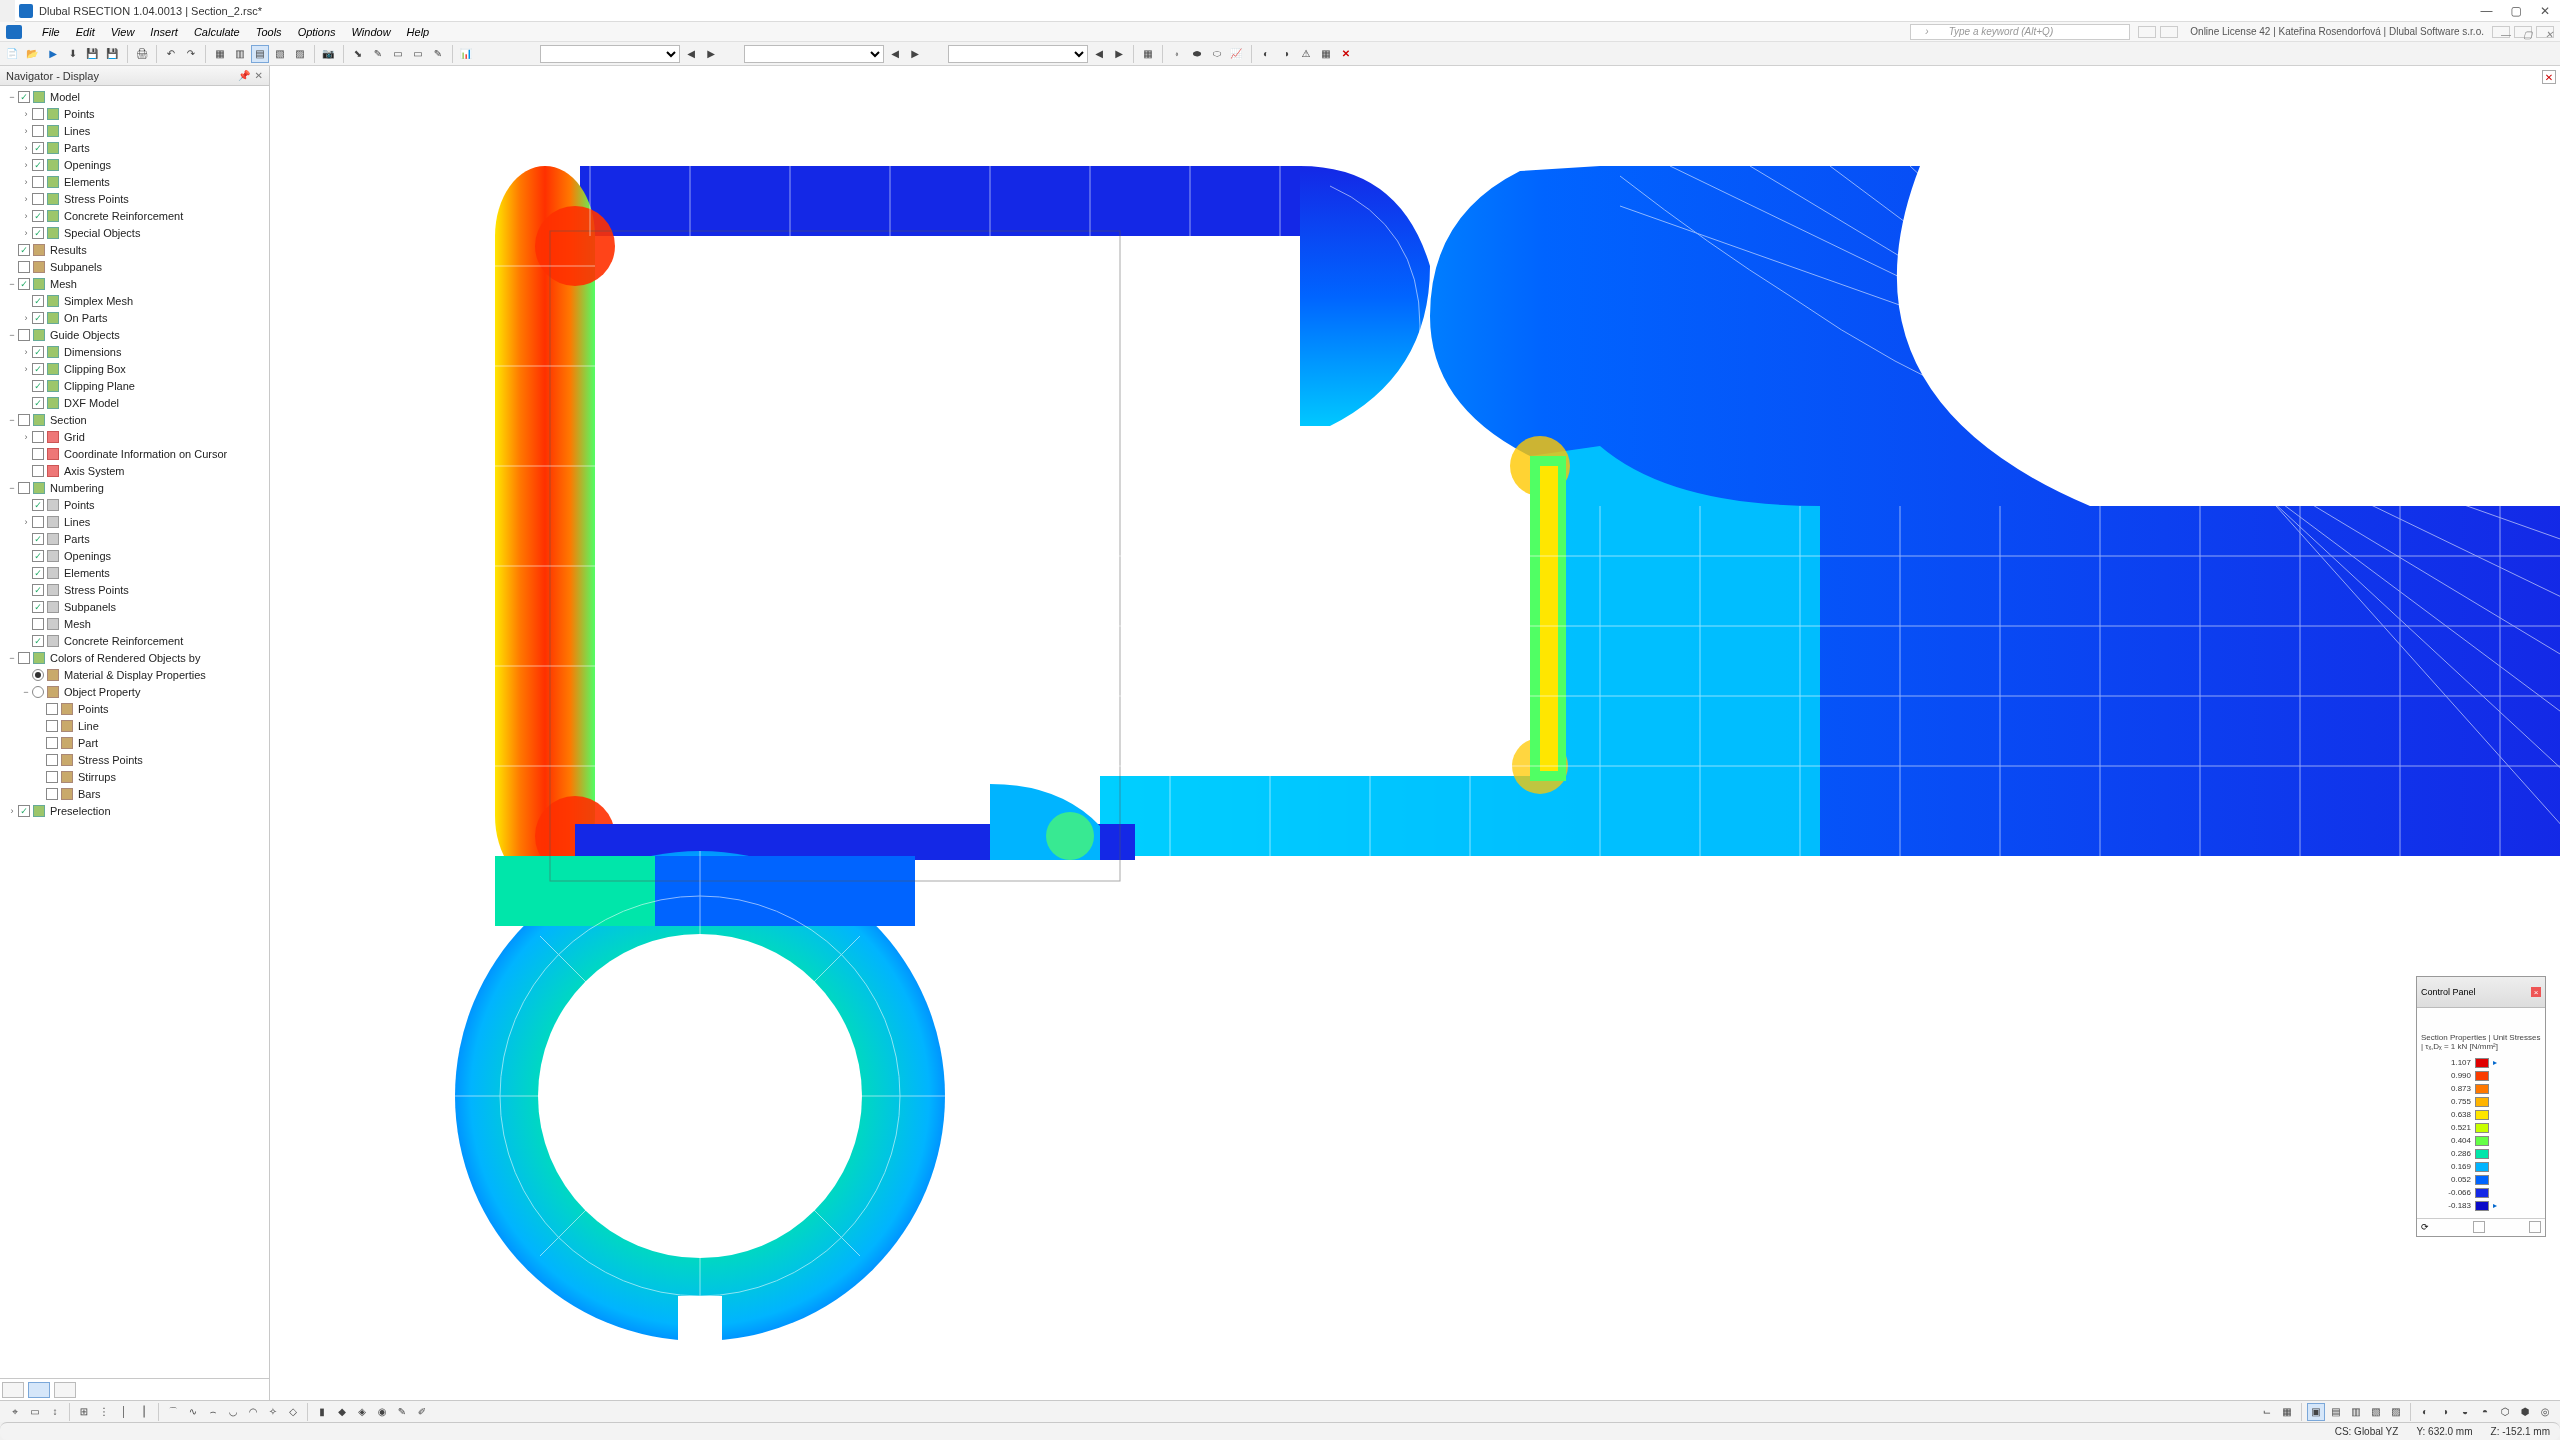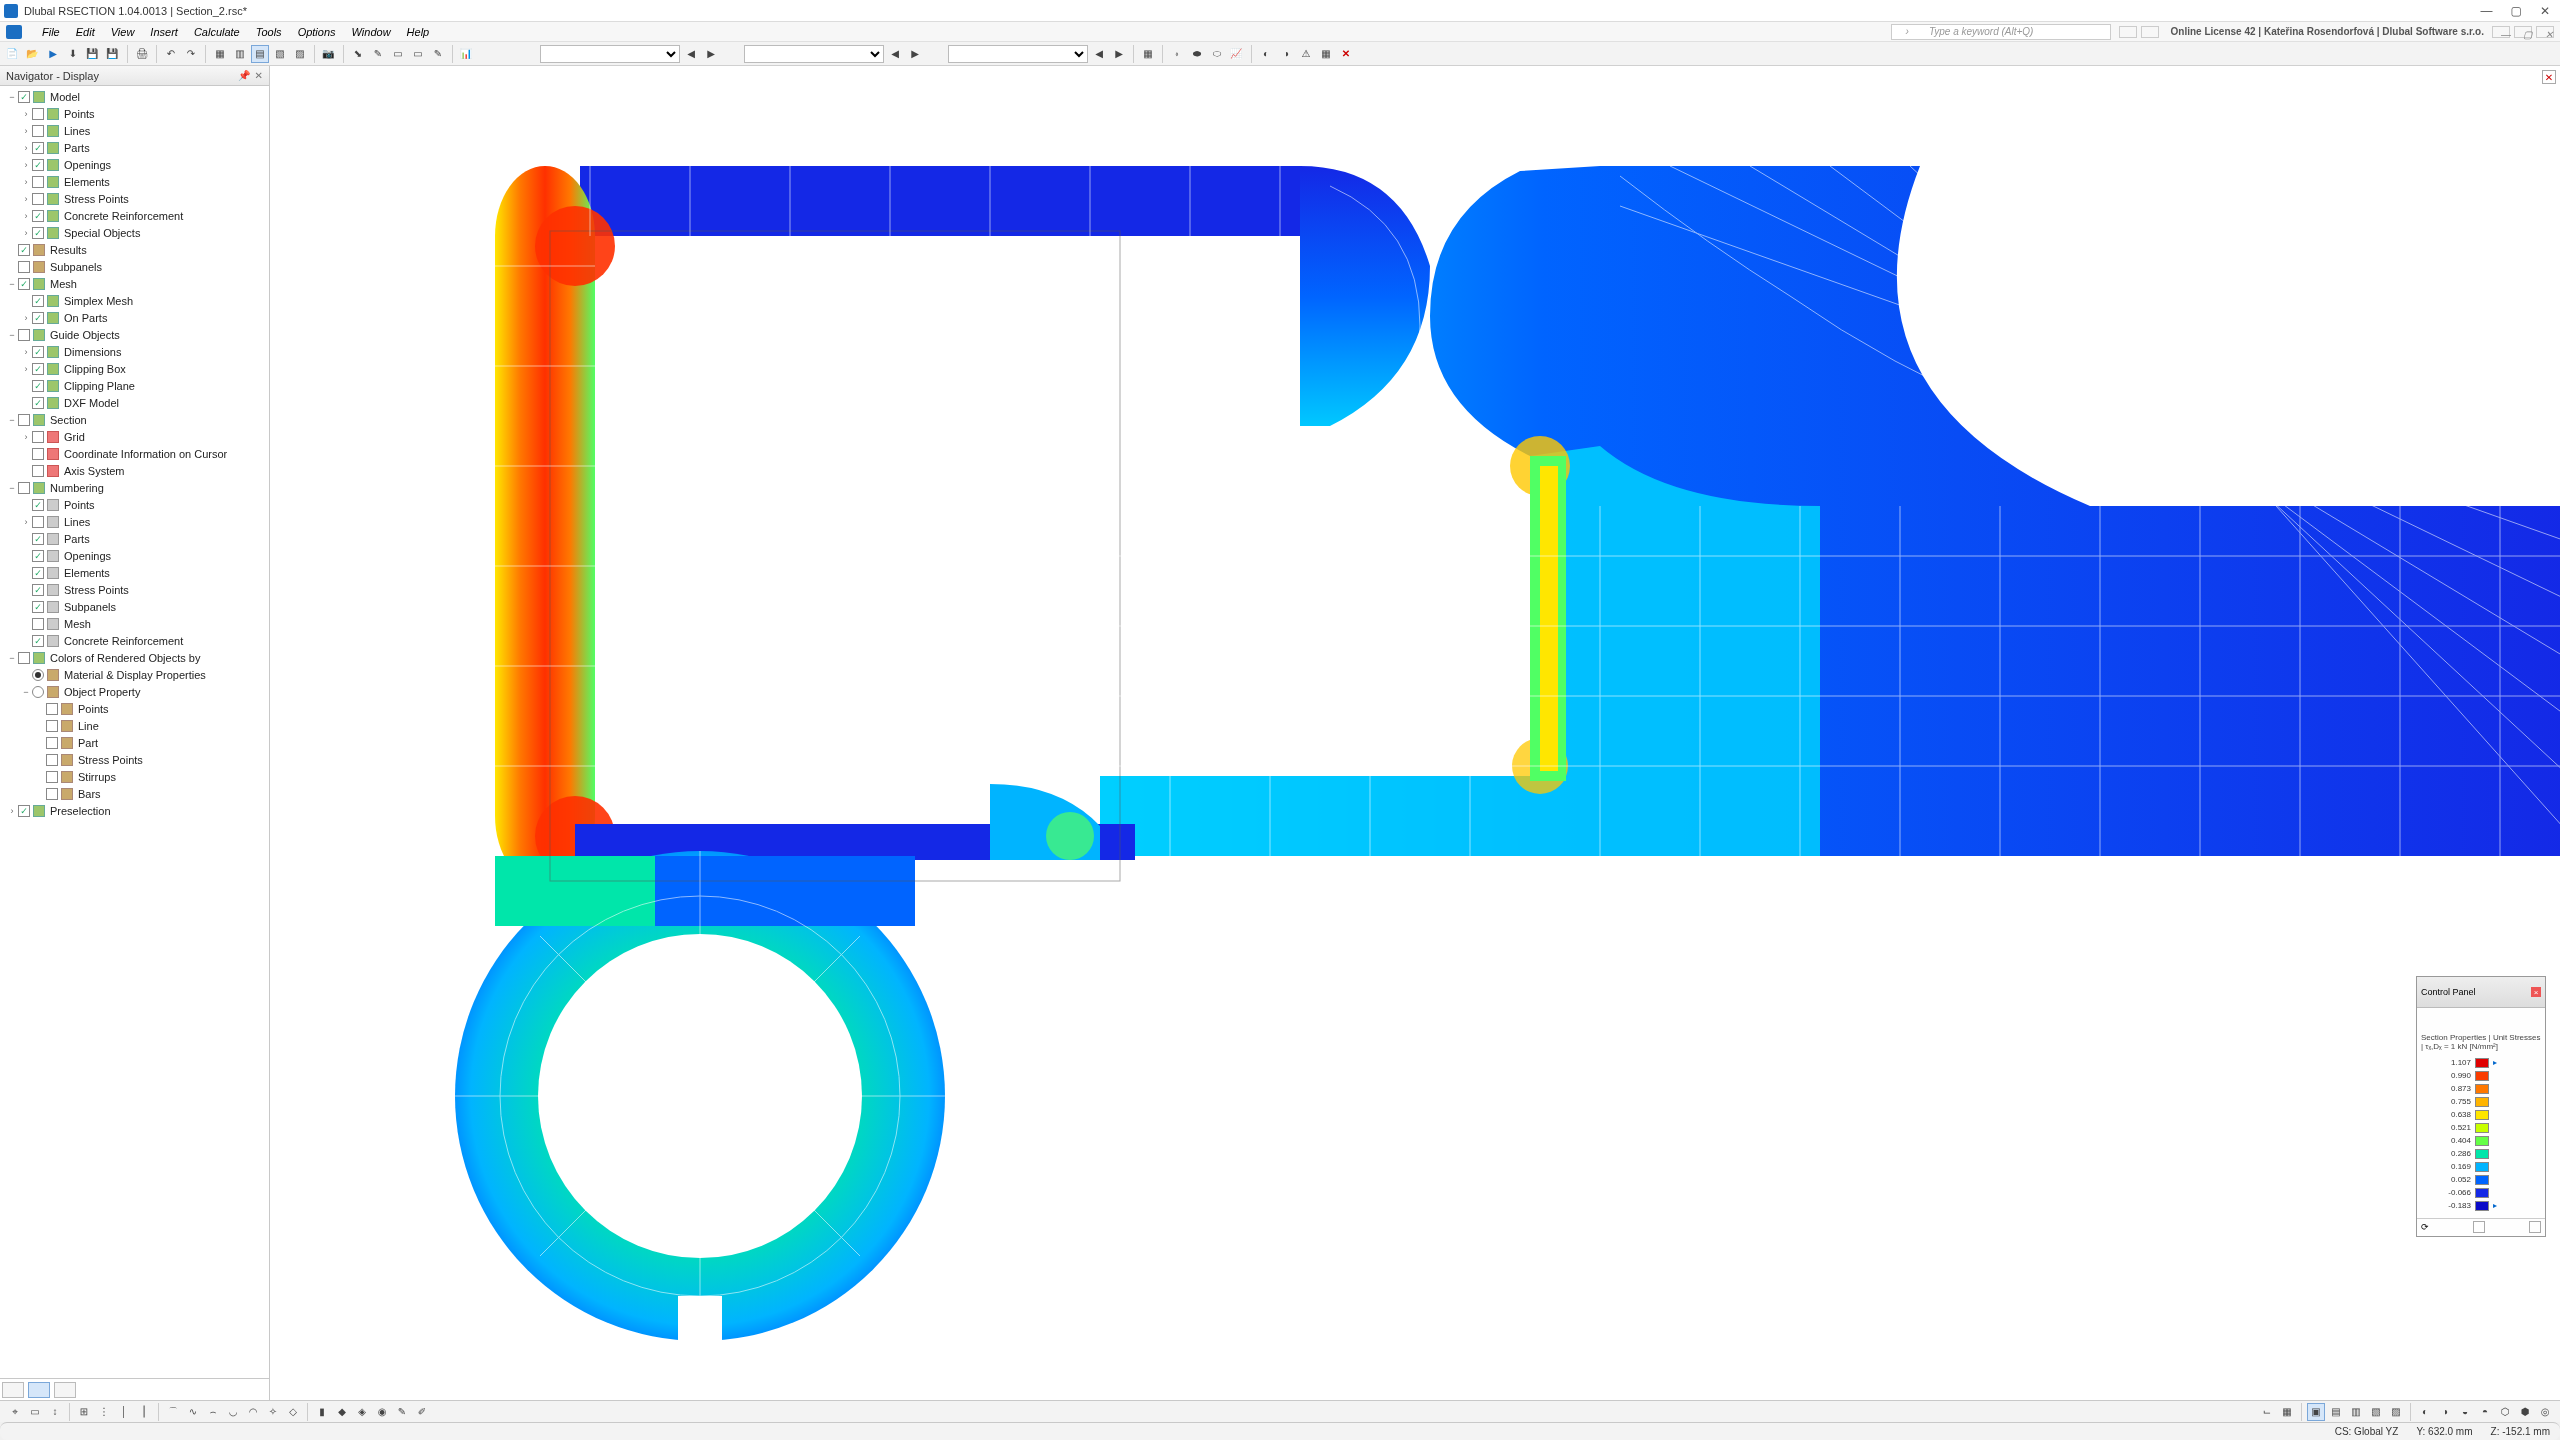--- a/index.html
+++ b/index.html
@@ -1,29 +1,29 @@
 <!DOCTYPE html>
 <html><head>
 <meta charset="utf-8">
 <style>
 * { box-sizing: border-box; margin: 0; padding: 0; font-family: "Segoe UI", Tahoma, sans-serif; }
 body { width: 2560px; height: 1440px; background: #f0f0f0; overflow: hidden; position: relative; font-size: 11px; }
 
 
-.titlebar { height: 22px; background: #fff; display: flex; align-items: center; padding: 0 4px; border-bottom: 1px solid #dcdcdc; }
+.titlebar { height: 22px; background: #fff; display: flex; align-items: center; padding: 0 4px; border-bottom: 1px solid #dcdcdc; margin-left: 15px; }
 .titlebar .appicon { width: 14px; height: 14px; background: #1b6ec2; margin-right: 6px; border-radius: 2px; }
 .titlebar .title { font-size: 11px; color: #333; }
 .titlebar .win-controls { margin-left: auto; display: flex; gap: 18px; padding-right: 6px; font-size: 12px; color: #555; }
 .titlebar .win-controls span { cursor: pointer; }
 
 
 .menubar { height: 20px; background: #f7f7f7; display: flex; align-items: center; padding: 0 6px; border-bottom: 1px solid #e0e0e0; font-size: 11px; }
 .menubar span { padding: 2px 8px; cursor: pointer; font-style: italic; }
 .menubar .search-box { margin-left: auto; width: 220px; height: 16px; border: 1px solid #ccc; background: #fff; font-size: 10px; color: #999; padding: 0 6px; display:flex; align-items:center;}
-.menubar .license { font-size: 10px; color: #555; margin-left: 12px; white-space: nowrap; font-weight: bold; }
+.menubar .license { font-size: 10px; color: #555; margin-left: 12px; white-space: nowrap; }
 .menubar .rt-icons { display:flex; gap:4px; margin-left:8px; font-size:10px; color:#888;}
 .menubar .rt-icons span{width:12px;height:12px;border:1px solid #ccc;}
 
 
 .toolbar { height: 24px; background: #f3f3f3; display: flex; align-items: center; padding: 0 4px; border-bottom: 1px solid #d0d0d0; gap: 2px; }
 .tb-btn { width: 18px; height: 18px; border: 1px solid transparent; display: inline-flex; align-items: center; justify-content: center; font-size:10px; color:#444; cursor:pointer; background:#f3f3f3;}
 .tb-sep { width:1px; height:18px; background:#ccc; margin:0 3px;}
 .tb-combo{ width:140px; height:18px; border:1px solid #bbb; background:#fff; font-size:10px;}
 .tb-red { color:#c00; font-weight:bold;}
 .tb-btn.active{border:1px solid #7aa7d9;background:#d5e6f9;}

